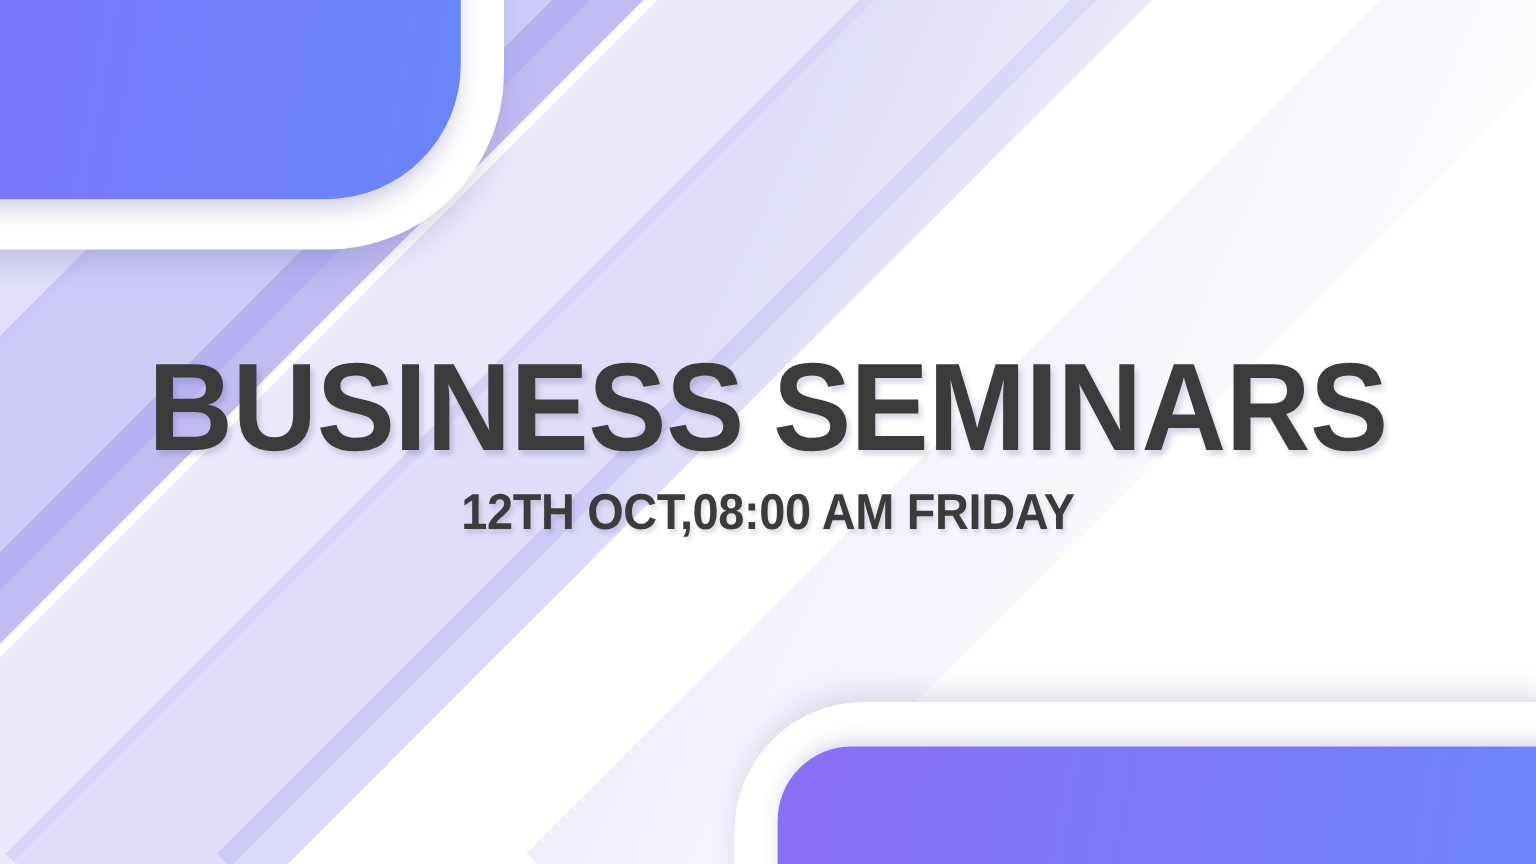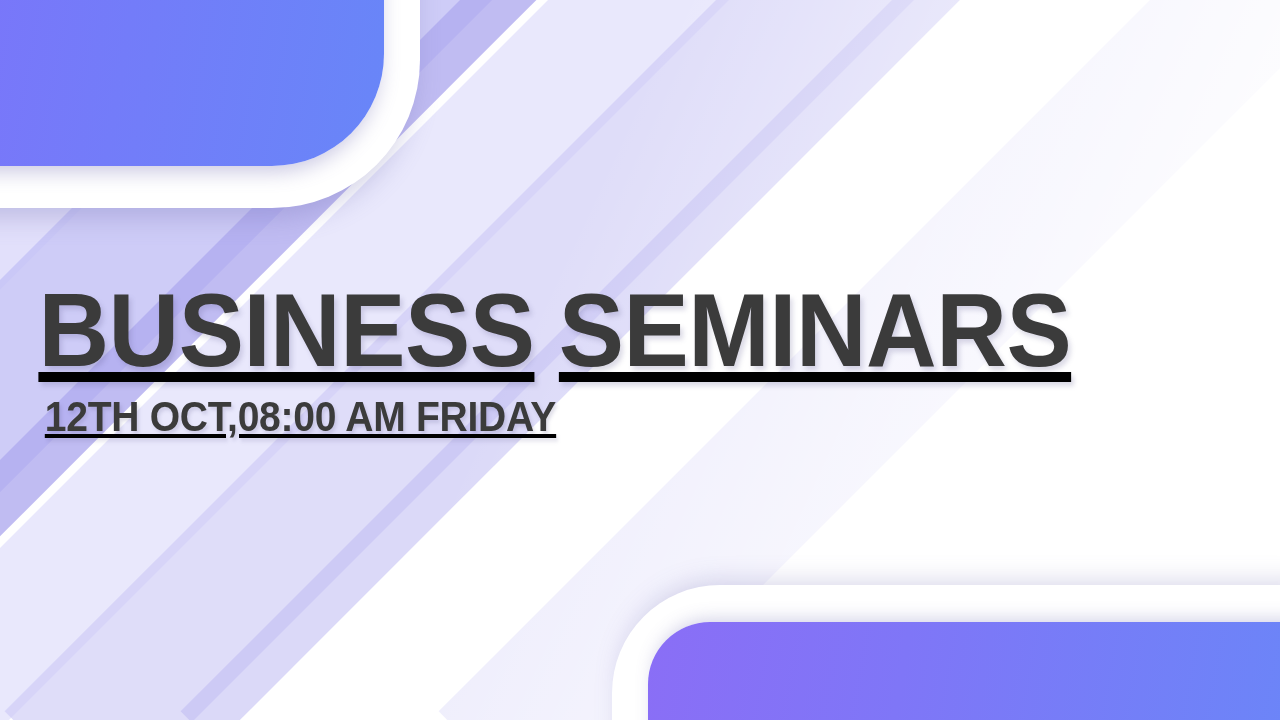--- a/index.html
+++ b/index.html
@@ -88,22 +88,22 @@
     border-top-left-radius: 62px;
     background: linear-gradient(100deg, #8a6ef6 0%, #7f76f7 38%, #6a86f8 100%);
     box-shadow: 0 -8px 18px -6px rgba(96,92,170,0.30);
   }
 
   
   .text-block {
     position: absolute;
     left: 0;
     right: 0;
-    top: 278px;
-    text-decoration: underline;
+    top: 288px;
+    text-align: center;
   }
 
   .title {
     margin: 0;
     font-size: 104px;
     line-height: 1.0;
     font-weight: 700;
     letter-spacing: -0.5px;
     color: #3b3b3b;
     transform: scaleX(0.94);

